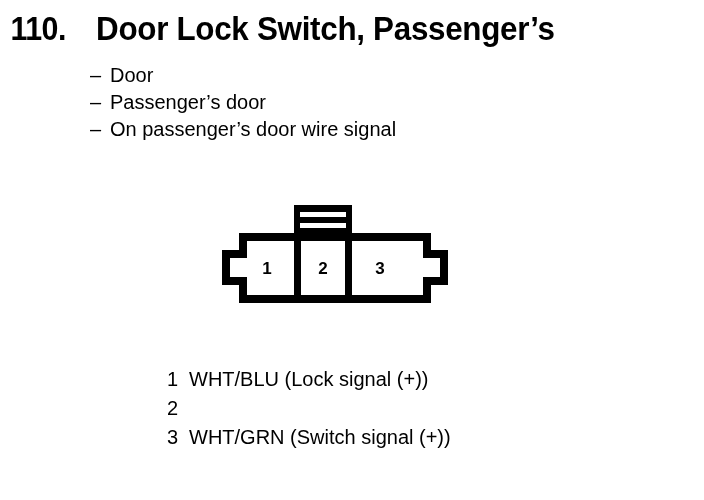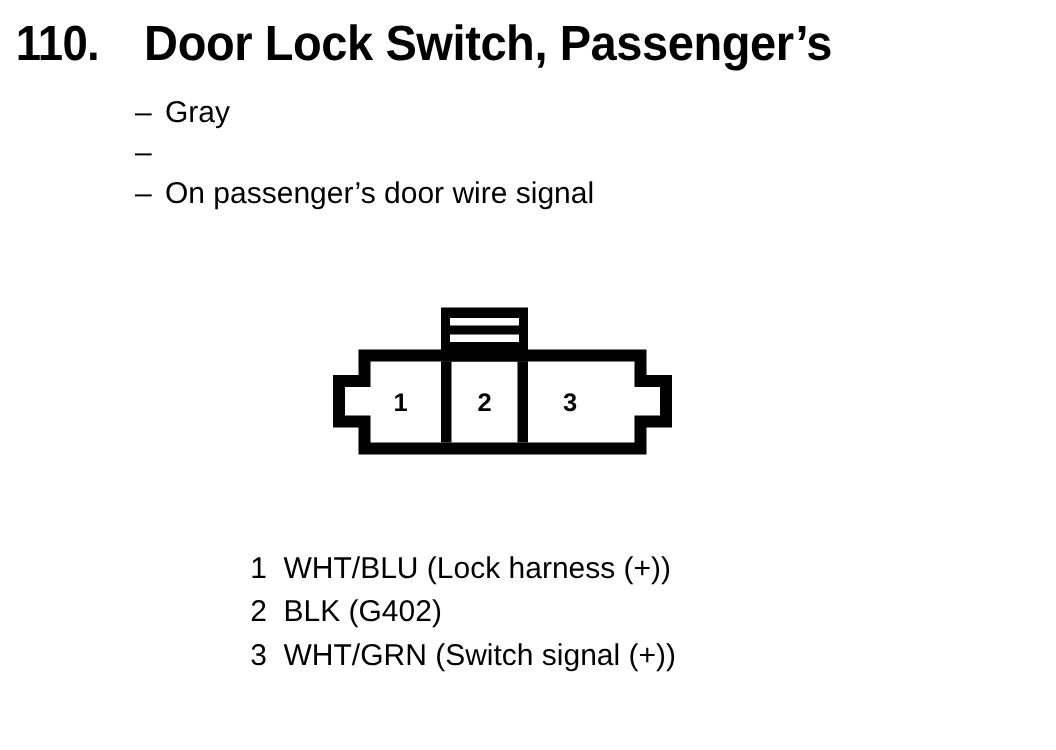--- a/index.html
+++ b/index.html
@@ -105,24 +105,25 @@
 <body>
 
 <div class="title-row">
   <span class="title-num">110.</span>
   <span class="title-text">Door Lock Switch, Passenger’s</span>
 </div>
 
 <div class="bullets">
   <div class="bullet-line">
     <span class="bullet-dash">–</span>
-    <span>Gray</span>
+    <span>Door</span>
   </div>
   <div class="bullet-line">
     <span class="bullet-dash">–</span>
+    <span>Passenger’s door</span>
   </div>
   <div class="bullet-line">
     <span class="bullet-dash">–</span>
     <span>On passenger’s door wire signal</span>
   </div>
 </div>
 
 <div class="connector-wrap">
   <svg width="250" height="108" viewBox="0 0 250 108" xmlns="http://www.w3.org/2000/svg">
 
@@ -164,23 +165,22 @@
 
     <text class="pin-num" x="45" y="74">1</text>
     <text class="pin-num" x="101" y="74">2</text>
     <text class="pin-num" x="158" y="74">3</text>
   </svg>
 </div>
 
 <div class="legend">
   <div class="legend-row">
     <span class="legend-num">1</span>
-    <span class="legend-desc">WHT/BLU (Lock harness (+))</span>
+    <span class="legend-desc">WHT/BLU (Lock signal (+))</span>
   </div>
   <div class="legend-row">
     <span class="legend-num">2</span>
-    <span class="legend-desc">BLK (G402)</span>
   </div>
   <div class="legend-row">
     <span class="legend-num">3</span>
     <span class="legend-desc">WHT/GRN (Switch signal (+))</span>
   </div>
 </div>
 
 </body></html>

